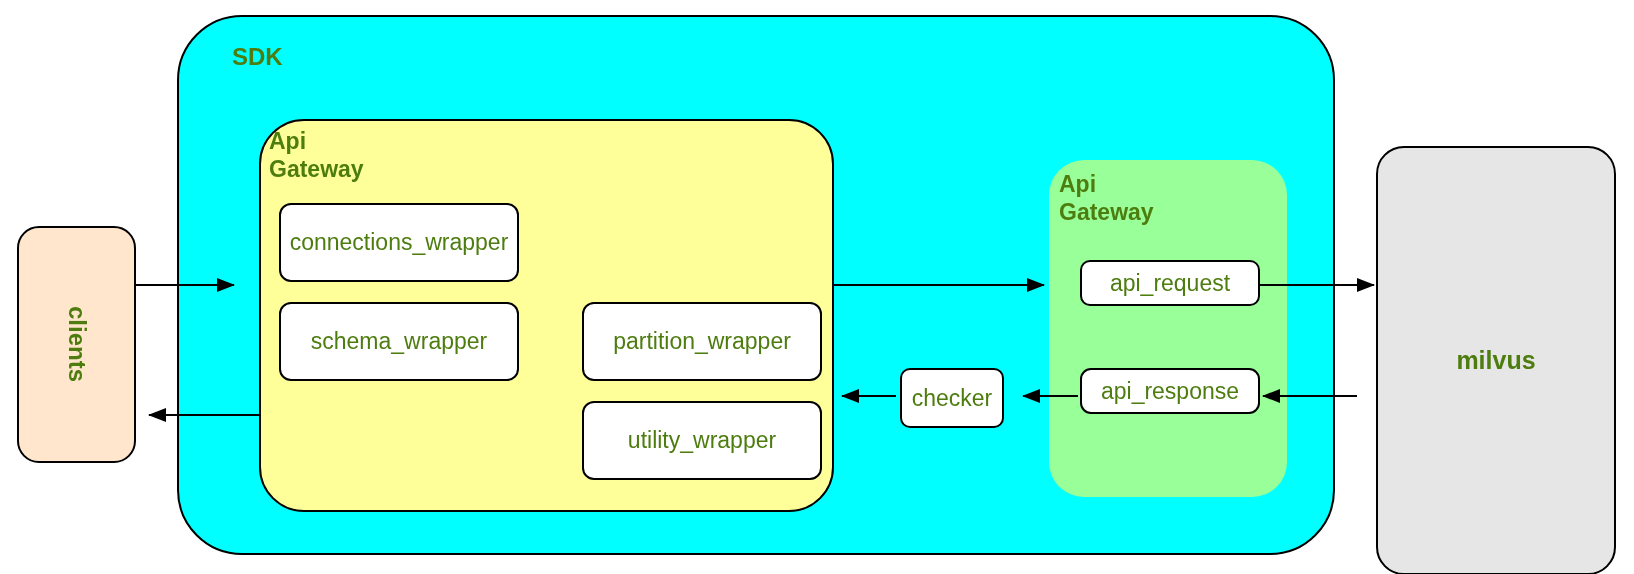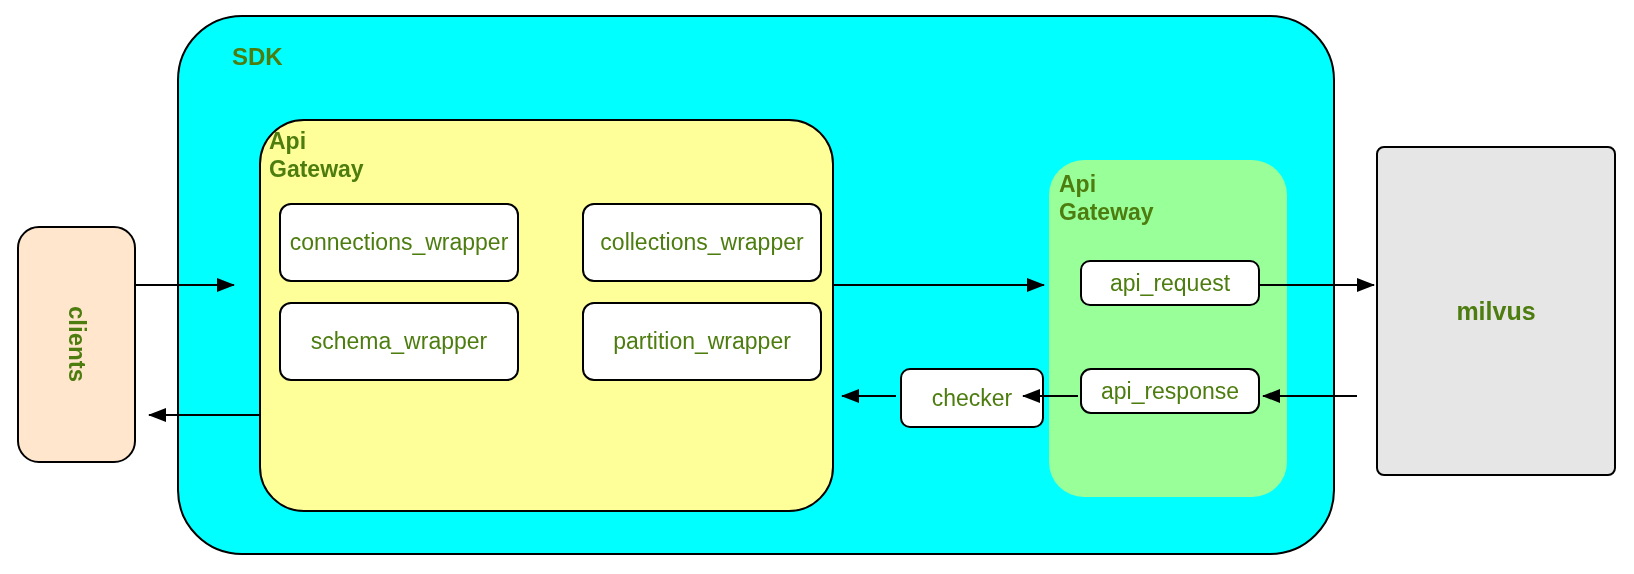--- a/index.html
+++ b/index.html
@@ -8,40 +8,40 @@
     background:#ffffff; overflow:hidden;
     font-family:"Liberation Sans", sans-serif; color:#4d7c0f;
   }
 
   
   .shape { position:absolute; box-sizing:border-box; border:2px solid #000; }
   .sdk        { left:177px; top:15px;  width:1158px; height:540px; border-radius:65px; background:#00FFFF; }
   .apiwrap    { left:80px;  top:102px; width:575px;  height:393px; border-radius:45px; background:#FFFF99; }
   .gateway    { left:870px; top:143px; width:238px;  height:337px; border-radius:35px; background:#99FF99; border:none; }
   .clients    { left:17px;  top:226px; width:119px;  height:237px; border-radius:22px; background:#FFE6CC; }
-  .milvus     { left:1376px;top:146px; width:240px;  height:330px; border-radius:8px; background:#E6E6E6; }
+  .milvus     { left:1376px;top:146px; width:240px;  height:429px; border-radius:28px; background:#E6E6E6; }
 
   
   .leaf {
     position:absolute; box-sizing:border-box;
     background:#ffffff; border:2px solid #000; border-radius:12px;
     display:flex; align-items:center; justify-content:center;
     font-size:23px; white-space:nowrap;
   }
   
   .w-col1 { left:18px;  } .w-col2 { left:321px; }
   .w-row1 { top:82px; } .w-row2 { top:181px; } .w-row3 { top:280px; }
   .wbox   { width:240px; height:79px; }
 
   
   .gbox { left:31px; width:180px; height:46px; border-radius:10px; }
   .g-row1 { top:100px; } .g-row2 { top:208px;border-radius:11px; }
 
   
-  .checker { left:721px; top:351px; width:144px; height:60px; border-radius:10px; }
+  .checker { left:721px; top:351px; width:104px; height:60px; border-radius:10px; }
 
   
   .ctitle {
     position:absolute; font-weight:bold; font-size:23px; line-height:28px;
     white-space:nowrap;
   }
   .sdk-title     { left:53px; top:26px;  font-size:24px; text-align:left; }
   .apiwrap-title { left:8px;  top:6px;   width:108px; }
   .gateway-title { left:10px; top:10px;  width:110px; }
   .ctitle span { display:block; }
@@ -71,23 +71,23 @@
   <div class="shape sdk">
     <div class="ctitle sdk-title">SDK</div>
 
     <div class="shape apiwrap">
       <div class="ctitle apiwrap-title">
         <span>Api</span>
         <span>Gateway</span>
       </div>
 
       <div class="leaf wbox w-col1 w-row1">connections_wrapper</div>
-      <div class="leaf wbox w-col2 w-row1">collections_wrapper</div>
       <div class="leaf wbox w-col2 w-row2">partition_wrapper</div>
       <div class="leaf wbox w-col1 w-row2">schema_wrapper</div>
+      <div class="leaf wbox w-col2 w-row3">utility_wrapper</div>
     </div>
 
     <div class="leaf checker">checker</div>
 
     <div class="shape gateway">
       <div class="ctitle gateway-title">
         <span>Api</span>
         <span>Gateway</span>
       </div>
       <div class="leaf gbox g-row1">api_request</div>

